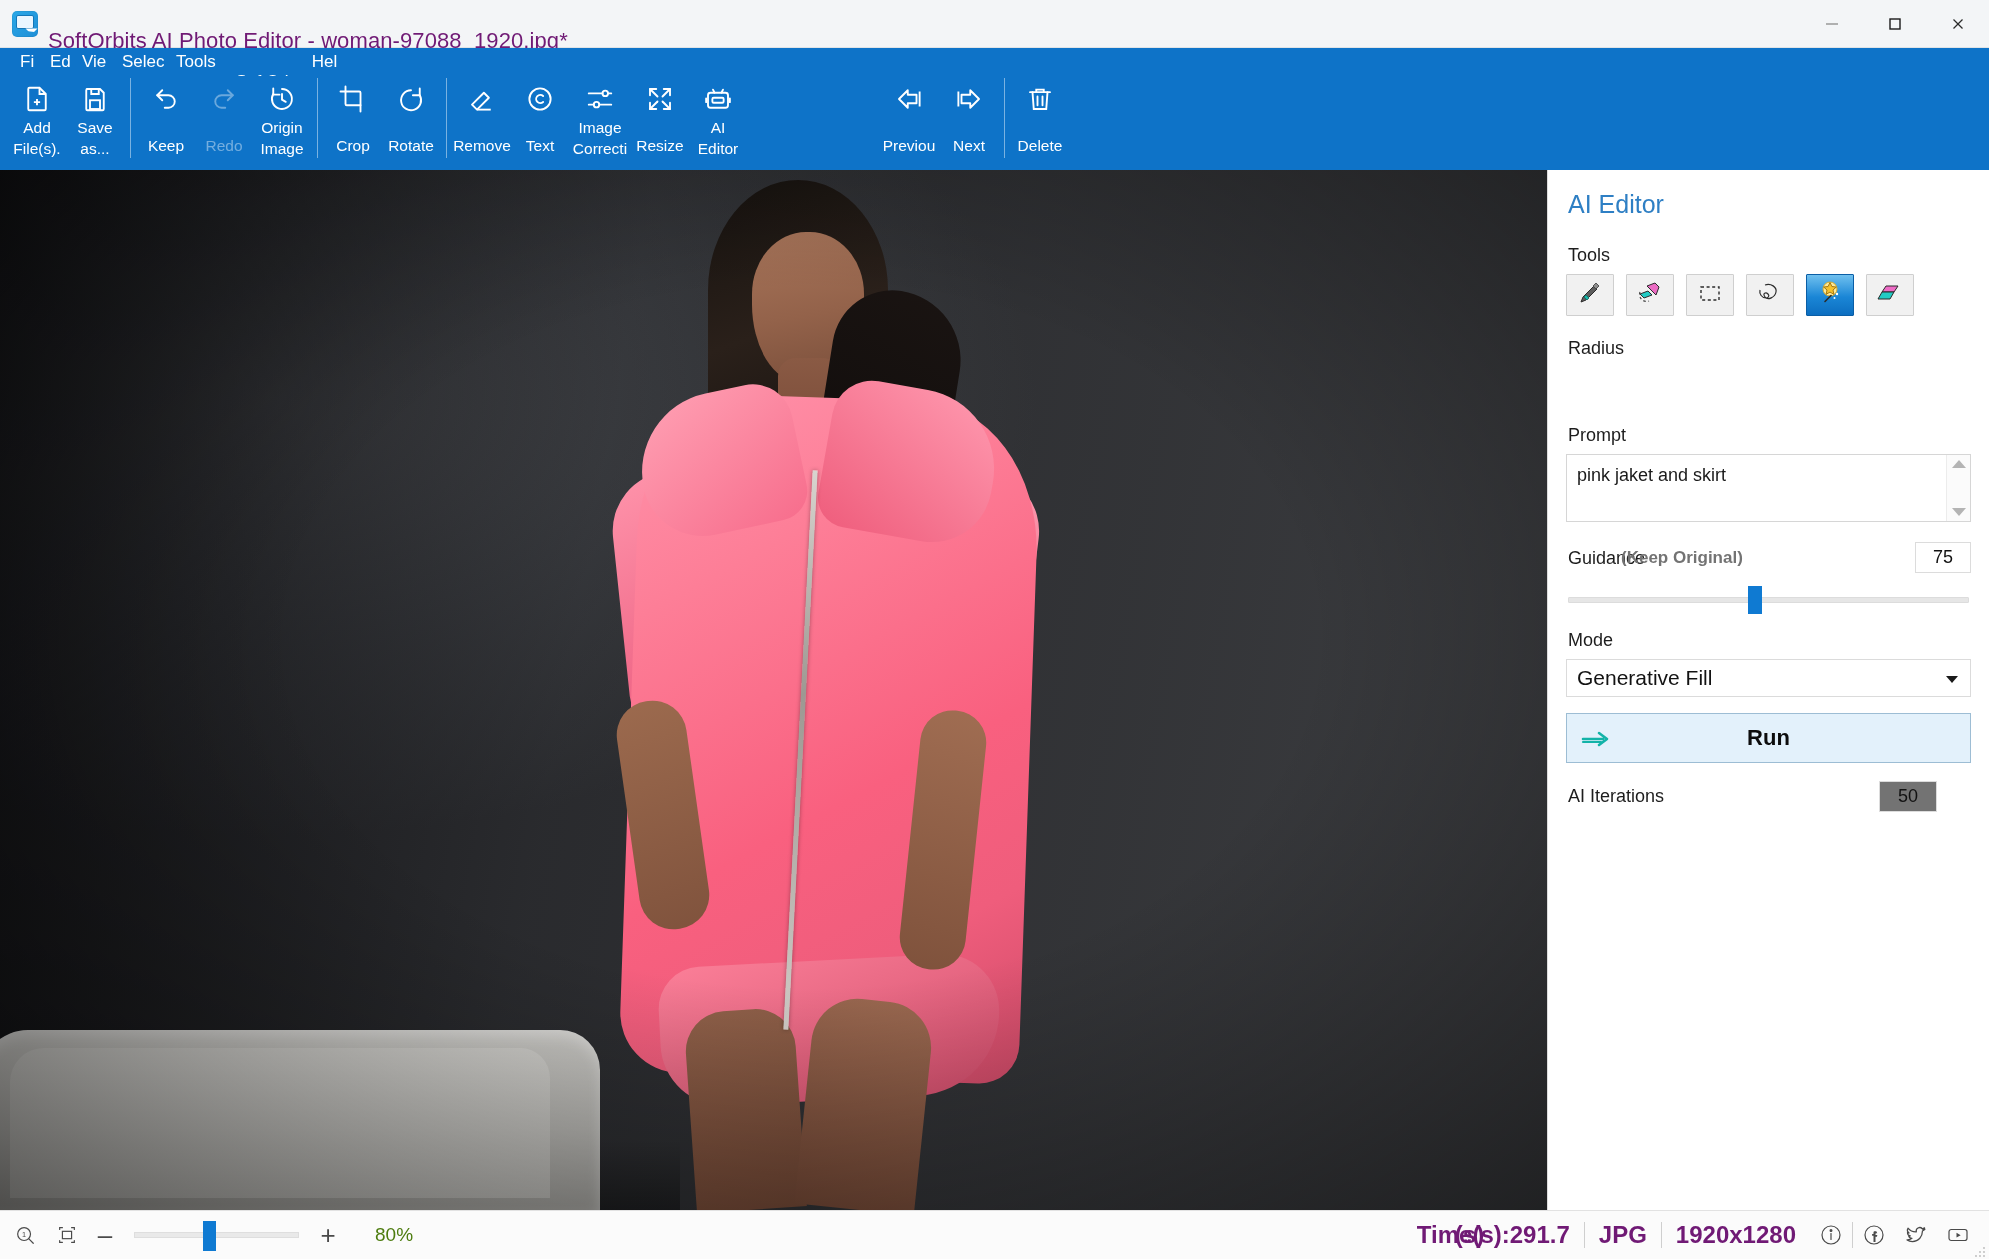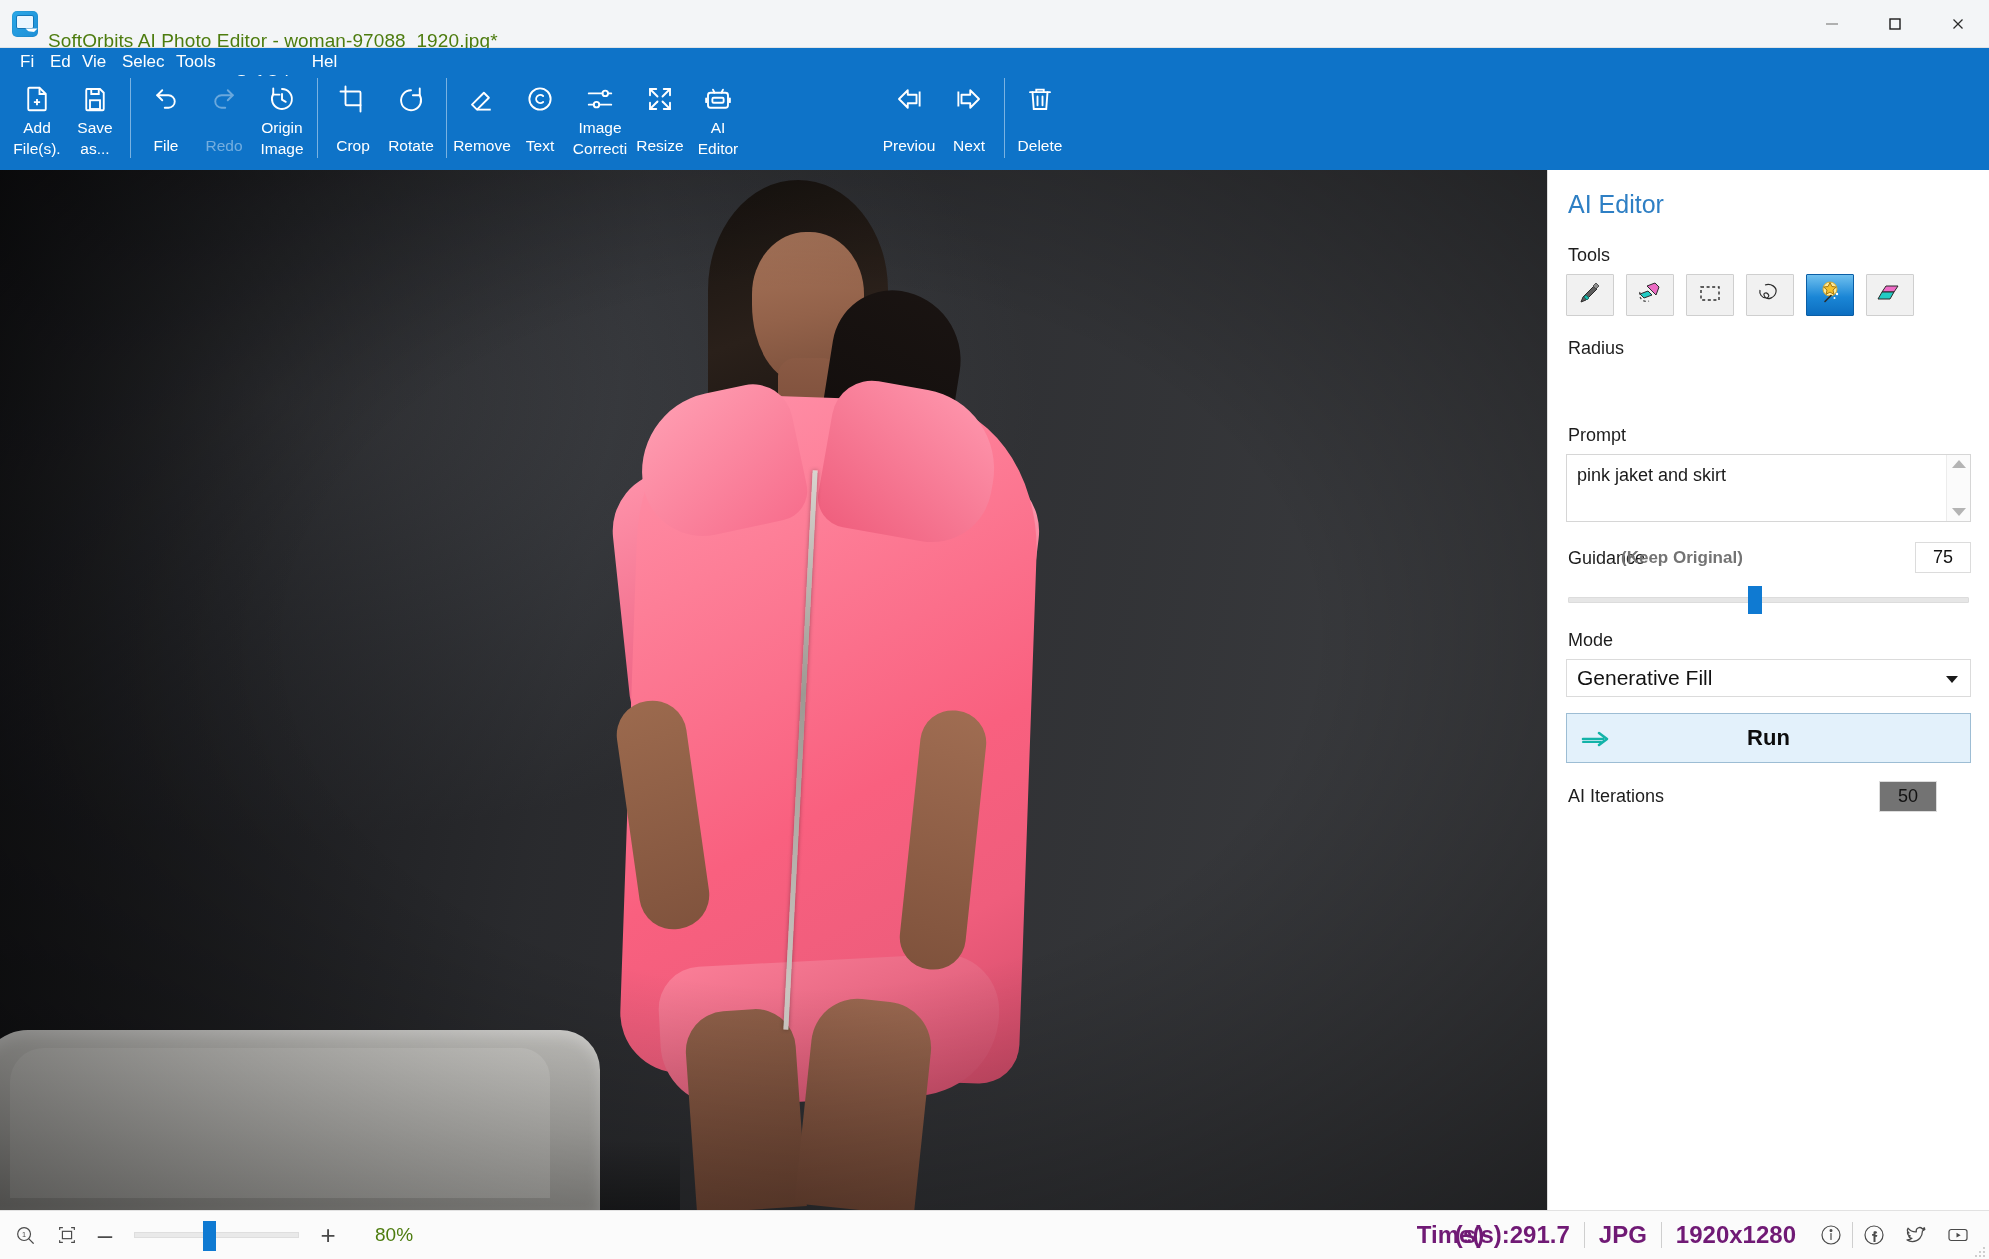--- a/index.html
+++ b/index.html
@@ -28,21 +28,21 @@
   }
   .app-icon .sheet{
     position:absolute; left:4px; top:4px; width:18px; height:14px;
     background:#eaf6ff; border:1px solid #1477b8; border-radius:2px;
   }
   .app-icon .pen{
     position:absolute; right:2px; bottom:4px; width:9px;height:9px;
     background:#ffffff; transform:rotate(45deg);
     clip-path:polygon(0 100%,100% 0,100% 55%,45% 100%);
   }
-  .title-text{ font-size:19px; color:#4d7c0f; letter-spacing:.1px;margin-top:34px; }
+  .title-text{ font-size:22px; color:#701a75; letter-spacing:.1px;margin-top:34px; }
   .wincontrols{ position:absolute; right:0; top:0; height:47px; display:flex; }
   .wb{ width:63px; height:47px; display:flex; align-items:center; justify-content:center;
        font-size:17px; color:#2b2b2b; }
   .wb svg{ display:block; }
 
   
   .menubar{
     position:absolute; left:0; top:48px; width:1989px; height:28px;
     background:#0e73c8; display:flex; align-items:center; padding-left:10px;
     overflow:hidden;
@@ -383,21 +383,21 @@
     <div class="tsep"></div>
 
     <div class="tgroup">
       <div class="tbtn">
         <div class="ico">
           <svg width="30" height="30" viewBox="0 0 24 24" fill="none" stroke="#fff" stroke-width="1.5" stroke-linecap="round">
             <path d="M5 9h9a5 5 0 0 1 0 10h-3"></path>
               <path d="M5 9l4-4M5 9l4 4"></path>
           </svg>
         </div>
-        <div class="tlabel" style="margin-top:21px">File</div>
+        <div class="tlabel" style="margin-top:21px">Keep</div>
       </div>
       <div class="tbtn disabled">
         <div class="ico">
           <svg width="30" height="30" viewBox="0 0 24 24" fill="none" stroke="#fff" stroke-width="1.5" stroke-linecap="round">
             <path d="M19 9h-9a5 5 0 0 0 0 10h3"></path>
               <path d="M19 9l-4-4M19 9l-4 4"></path>
           </svg>
         </div>
         <div class="tlabel" style="margin-top:21px">Redo</div>
       </div>

